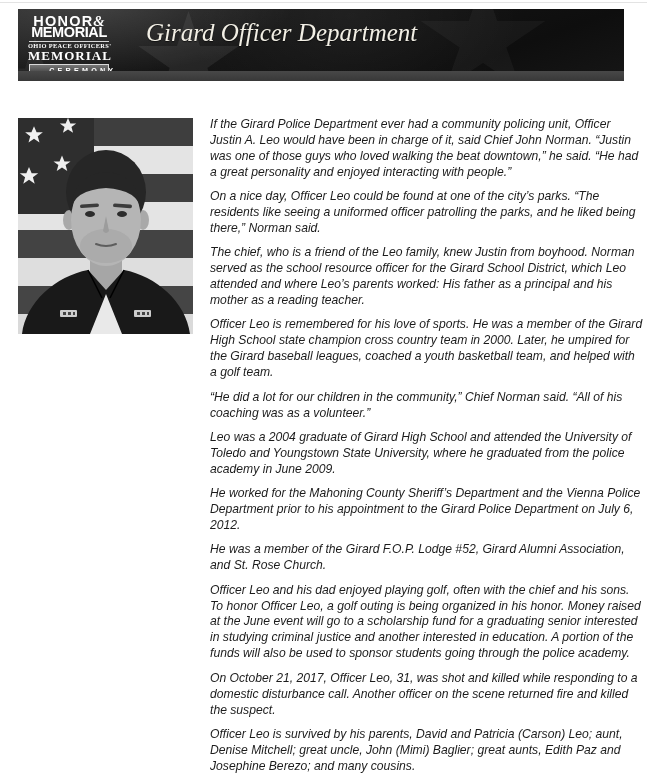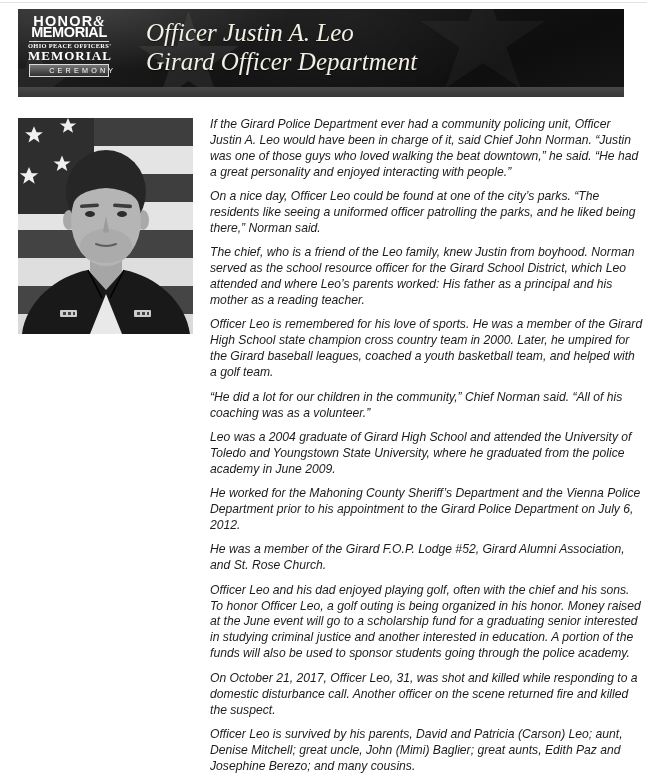--- a/index.html
+++ b/index.html
@@ -12,21 +12,21 @@
     font-family: "Liberation Sans", sans-serif;
   }
   .topline {
     position: absolute; top: 2px; left: 0; width: 647px; height: 1px;
     background: #e3e3e3;
   }
 
   
   .masthead {
     position: absolute; left: 18px; top: 9px;
-    width: 606px; height: 88px;
+    width: 606px; height: 72px;
     background:
       radial-gradient(ellipse 340px 120px at 12% -10%, rgba(255,255,255,0.16), rgba(255,255,255,0) 60%),
       radial-gradient(ellipse 260px 160px at 55% 10%, rgba(255,255,255,0.05), rgba(255,255,255,0) 65%),
       linear-gradient(160deg, #232323 0%, #141414 45%, #0e0e0e 75%, #161616 100%);
     overflow: hidden;
   }
   .decor-star {
     position: absolute;
     background: rgba(255,255,255,0.07);
     clip-path: polygon(50% 0%, 61% 35%, 98% 35%, 68% 57%, 79% 91%, 50% 70%, 21% 91%, 32% 57%, 2% 35%, 39% 35%);
@@ -59,21 +59,21 @@
     font-size: 6.4px; line-height: 6.5px; letter-spacing: 0.35px; white-space: nowrap;
   }
   .logo-l4 {
     font-family: "Liberation Serif", serif; font-weight: 700;
     font-size: 13px; line-height: 12.5px; letter-spacing: 1px; white-space: nowrap; text-align: center;
   }
   .logo-l5 {
     margin: 1.5px 1px 0 1px;
     border: 1px solid #d9d9d9;
     background: linear-gradient(#777777, #303030);
-    font-size: 7.2px; line-height: 9px; font-weight: 400;
+    font-size: 7.2px; line-height: 9px; font-weight: 700;
     letter-spacing: 3.2px; text-indent: 3.2px; white-space: nowrap;
     padding: 1px 16px;
   }
 
   
   .titles {
     position: absolute; left: 128px; top: 9px;
     color: #f2efe5;
     font-family: "Liberation Serif", serif;
     font-style: italic; font-weight: 500;
@@ -118,21 +118,20 @@
     <div class="logo">
       <div class="logo-l1"><span>HONOR</span><span class="amp">&amp;</span></div>
       <div class="logo-l2">MEMORIAL</div>
       <div class="logo-rule"></div>
       <div class="logo-l3">OHIO PEACE OFFICERS'</div>
       <div class="logo-l4">MEMORIAL</div>
       <div class="logo-l5">CEREMONY</div>
     </div>
 
     <div class="titles">
-      <div class="t1">Officer Justin A. Leo</div>
       <div class="t2">Girard Officer Department</div>
     </div>
 
     <div class="masthead-strip"></div>
   </header>
 
   <figure class="portrait">
     <svg width="175" height="216" viewBox="0 0 175 216" xmlns="http://www.w3.org/2000/svg">
       <defs>
         <polygon id="star" points="0,-7 2.05,-2.16 7.1,-2.16 3.0,0.9 4.4,5.9 0,2.95 -4.4,5.9 -3.0,0.9 -7.1,-2.16 -2.05,-2.16"></polygon>

